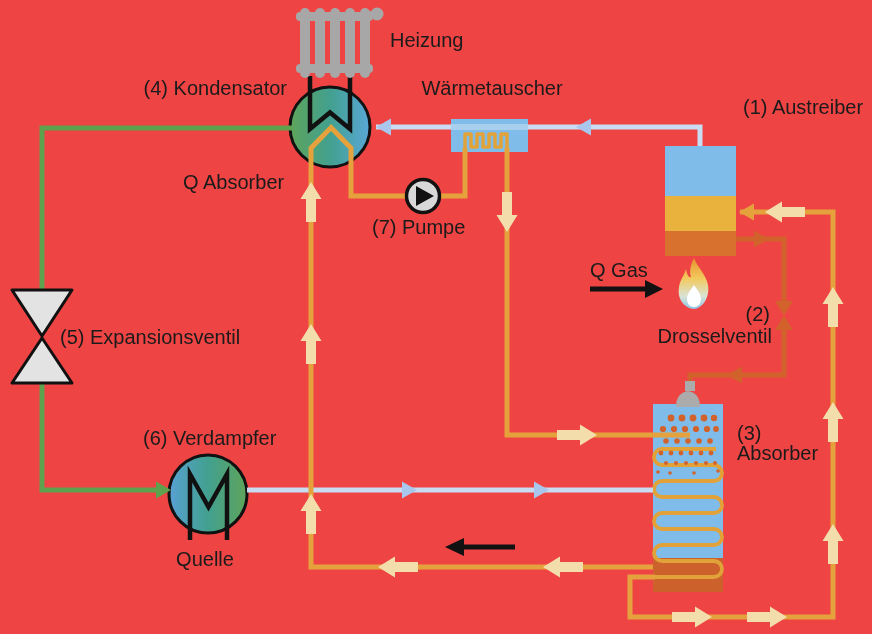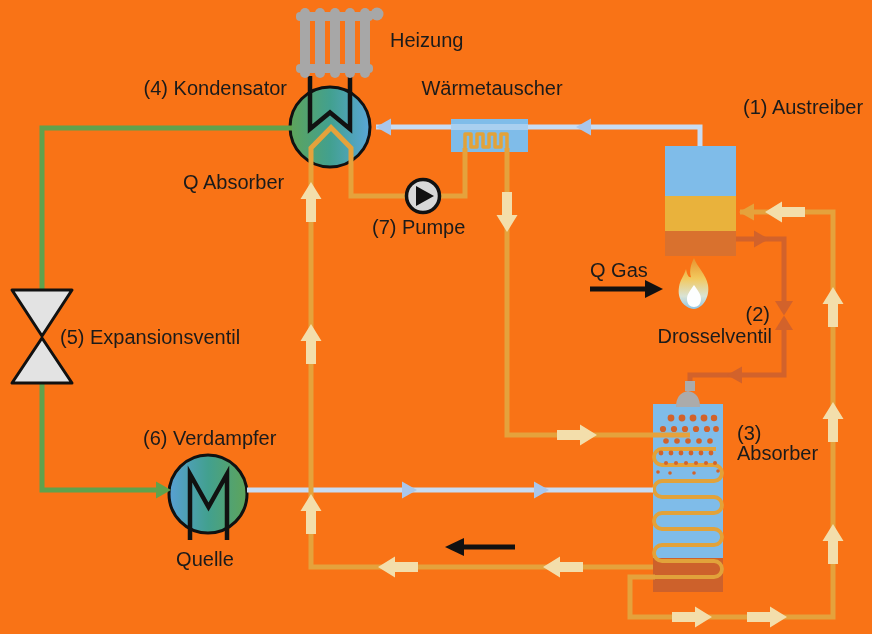--- a/index.html
+++ b/index.html
@@ -1,16 +1,16 @@
 <!DOCTYPE html>
 <html><head>
 <meta charset="utf-8">
 <style>
   html,body{margin:0;padding:0;background:#ffffff;}
-  .stage{width:872px;height:634px;position:relative;overflow:hidden;background:#f97316;}
+  .stage{width:872px;height:634px;position:relative;overflow:hidden;background:#ef4444;}
   svg{display:block;}
   text{font-family:"Liberation Sans","DejaVu Sans",sans-serif;font-size:20px;fill:#1b1b1b;}
 </style>
 </head>
 <body>
 
 <div class="stage">
 <svg width="872" height="634" viewBox="0 0 872 634" xmlns="http://www.w3.org/2000/svg">
   <defs>
     <linearGradient id="condGrad" x1="0" y1="0" x2="1" y2="0">

